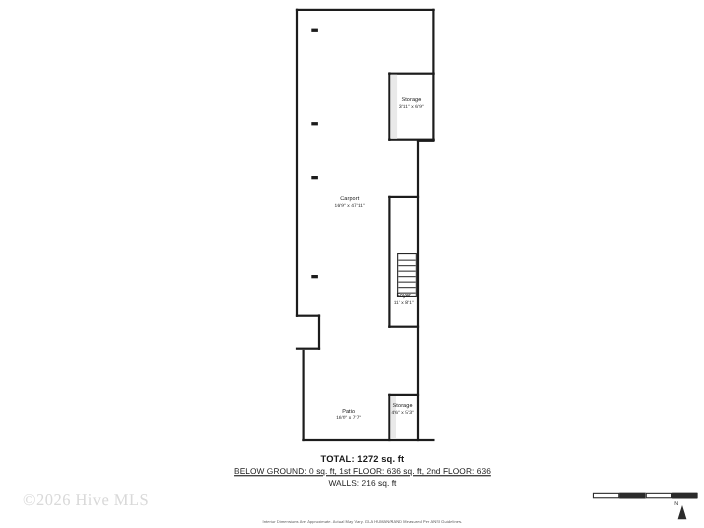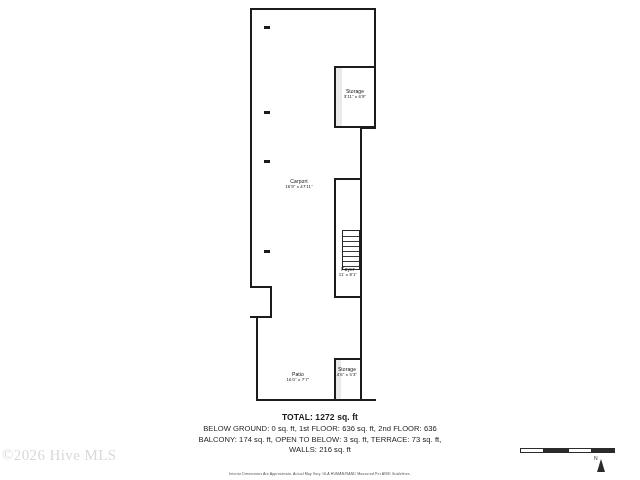--- a/index.html
+++ b/index.html
@@ -11,20 +11,21 @@
     height: 480px;
     background: #ffffff;
     font-family: "Liberation Sans", sans-serif;
     overflow: hidden;
     position: relative;
   }
 
   #page {
     position: absolute;
     inset: 0;
+    margin-left: 19px;
   }
 
   
   #floorplan {
     position: absolute;
     left: 250px;
     top: 8px;
     width: 132px;
     height: 395px;
   }
@@ -83,20 +84,21 @@
   #summary .total {
     font-size: 8.5px;
     font-weight: bold;
     letter-spacing: .1px;
     margin-bottom: 2px;
   }
   #summary .line {
     font-size: 7.6px;
     letter-spacing: .05px;
     margin-bottom: 1.5px;
+    text-decoration: underline;
   }
   #summary .walls {
     font-size: 7.6px;
     letter-spacing: .05px;
     margin-top: 1px;
   }
   #disclaimer {
     position: absolute;
     left: 0;
     right: 0;
@@ -227,21 +229,20 @@
 
     <div class="label" style="left:20px; top:363px; width:56px;">
       <span class="name">Patio</span>
       <span class="dims">16'0" x 7'7"</span>
     </div>
   </div>
 
   <div id="summary">
     <div class="total">TOTAL: 1272 sq. ft</div>
     <div class="line">BELOW GROUND: 0 sq. ft, 1st FLOOR: 636 sq. ft, 2nd FLOOR: 636</div>
-    <div class="line">BALCONY: 174 sq. ft, OPEN TO BELOW: 3 sq. ft, TERRACE: 73 sq. ft,</div>
     <div class="walls">WALLS: 216 sq. ft</div>
   </div>
 
   <div id="disclaimer">Interior Dimensions Are Approximate. Actual May Vary. GLA HUMAN/RAND Measured Per ANSI Guidelines.</div>
 
   <div id="watermark">©2026 Hive MLS</div>
 
   <div id="scalebar">
     <div class="seg" style="left:0px; width:24px; background:#ffffff;"></div>
     <div class="seg" style="left:24px; width:24px; background:#2b2b2b;"></div>

